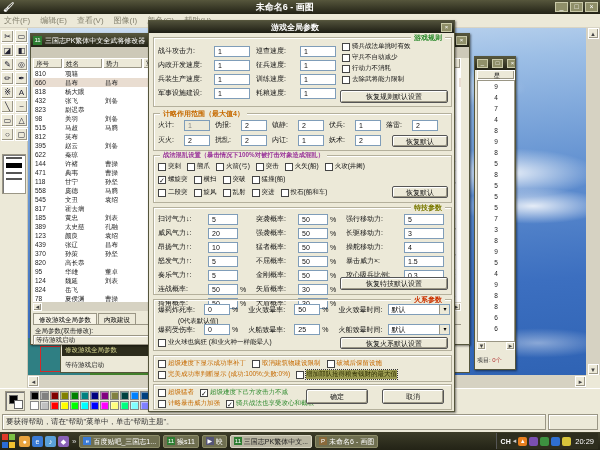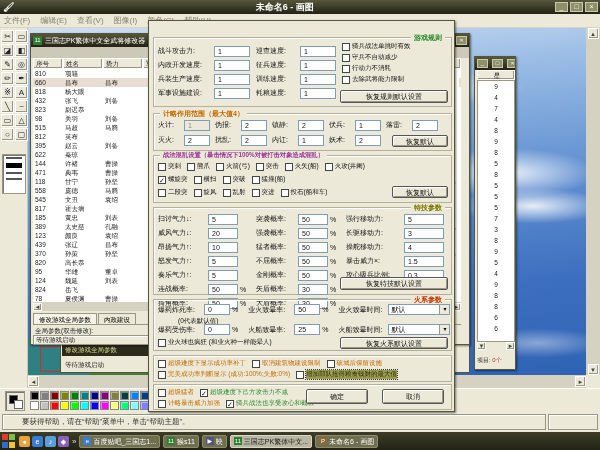--- a/index.html
+++ b/index.html
@@ -46,21 +46,21 @@
   #curcolor{position:absolute;left:5px;top:2px;width:20px;height:20px;background:#ece9d8;
     border:1px solid #9a9685;box-shadow:inset 1px 1px 0 #777;}
   #fgcol{position:absolute;left:3px;top:3px;width:9px;height:9px;border:1px solid #666;}
   #bgcol{position:absolute;left:8px;top:8px;width:9px;height:9px;border:1px solid #666;}
   #swatches{position:absolute;left:30px;top:2px;display:grid;grid-template-columns:repeat(14,9px);
     grid-auto-rows:9px;gap:1px;}
   .sw{width:9px;height:9px;border:1px solid #888;box-shadow:inset 1px 1px 0 rgba(255,255,255,.4);}
   #statusbar{position:absolute;left:0;top:412px;width:600px;height:20px;background:#ece9d8;z-index:5;
     display:flex;gap:2px;align-items:stretch;padding:2px;}
   .stcell{border:1px solid #9a9685;box-shadow:inset 1px 1px 0 #fff;font-size:7.5px;color:#333;
-    padding:2px 19px;white-space:nowrap;overflow:hidden;}
+    padding:2px 3px;white-space:nowrap;overflow:hidden;}
   
   .win{position:absolute;background:#ece9d8;border:1px solid #55553c;
     box-shadow:1px 1px 2px rgba(0,0,0,.5);}
   .wt{height:13px;background:linear-gradient(#56563c,#222216);color:#fff;font-size:7px;
     display:flex;align-items:center;padding:0 2px;gap:3px;white-space:nowrap;overflow:hidden;}
   .wt .x{margin-left:auto;width:11px;height:9px;background:#8f8f69;border:1px solid #c9c9a8;
     font-size:6px;line-height:7px;text-align:center;flex:none;}
   .appicon{width:9px;height:9px;background:#2e7d32;color:#fff;font-size:6px;line-height:9px;
     text-align:center;flex:none;}
   
@@ -527,20 +527,24 @@
     <div id="win2-sb">
       <span class="sbbtn" style="width:9px;height:8px;line-height:7px;">▼</span>
       <span class="sbbtn" style="width:9px;height:8px;line-height:7px;">►</span>
     </div>
     <div id="win2-status">
       <span>项目: </span><b>0个</b>
     </div>
   </div>
 
   <div id="dialog" class="win">
+    <div id="dlg-title">
+      <span class="ttl">游戏全局参数</span>
+      <span class="x">×</span>
+    </div>
 
     <div class="group" id="g-rules" style="top:16px;height:70px;">
       <span class="legend lg-green" style="right:6px;">游戏规则</span>
       <div class="abs" id="rules-left" style="left:4px;top:6px;">
           <div class="frow">
             <div class="flab" style="width: 56px;">战斗攻击力:</div>
             <div class="finp" style="width: 36px;">1</div>
           </div>
           <div class="frow">
             <div class="flab" style="width: 56px;">内政开发速度:</div>
@@ -926,15 +930,27 @@
         </div>
         <div class="tbitem active">
           <div class="tbico" style="background: rgb(46, 125, 50);">11</div>
           <div>三国志PK繁体中文...</div>
         </div>
         <div class="tbitem">
           <div class="tbico" style="background: rgb(138, 106, 58);">P</div>
           <div>未命名6 - 画图</div>
         </div>
       </div>
+    <div id="tray">
+      <span id="lang">CH</span>
+      <span style="color:#ccc;font-size:7px;">◂</span>
+      <span id="trayicons" style="display:flex;gap:2px;">
+          <div class="trayic" style="background: rgb(232, 127, 30);">▲</div>
+          <div class="trayic" style="background: rgb(122, 79, 176);"></div>
+          <div class="trayic" style="background: rgb(61, 145, 64);"></div>
+          <div class="trayic" style="background: rgb(47, 111, 208);"></div>
+          <div class="trayic" style="background: rgb(216, 197, 58);"></div>
+        </span>
+      <span id="clock">20:29</span>
+    </div>
   </div>
 
 </div>
 
 </body></html>

